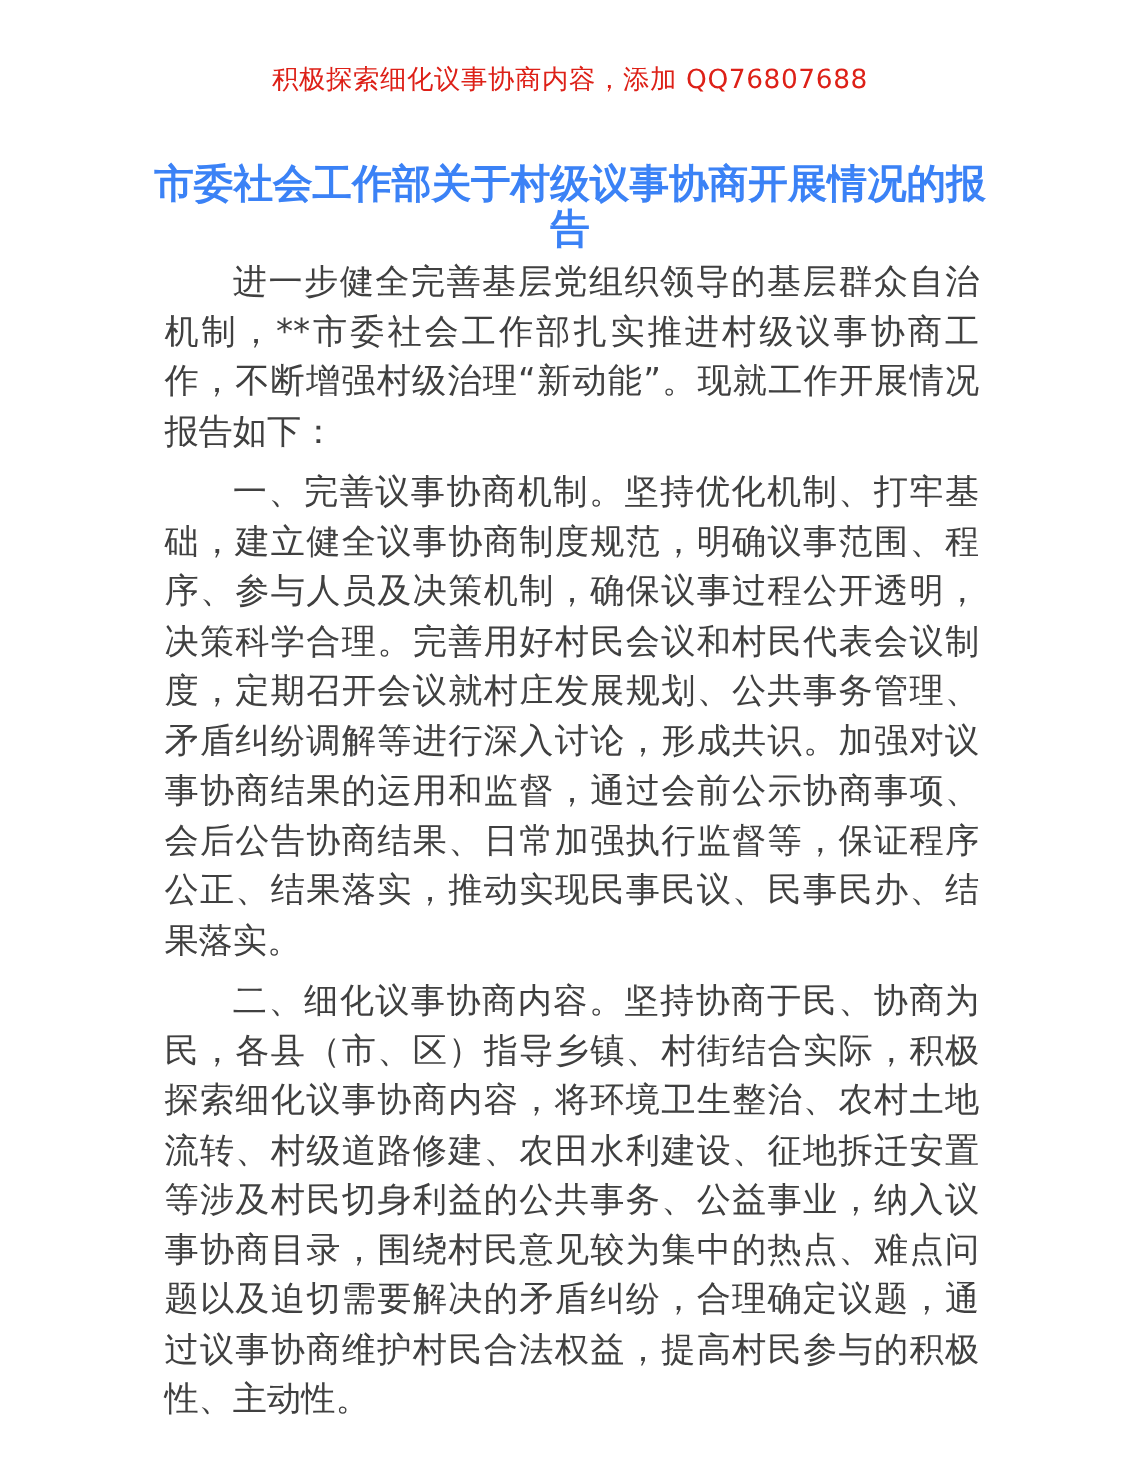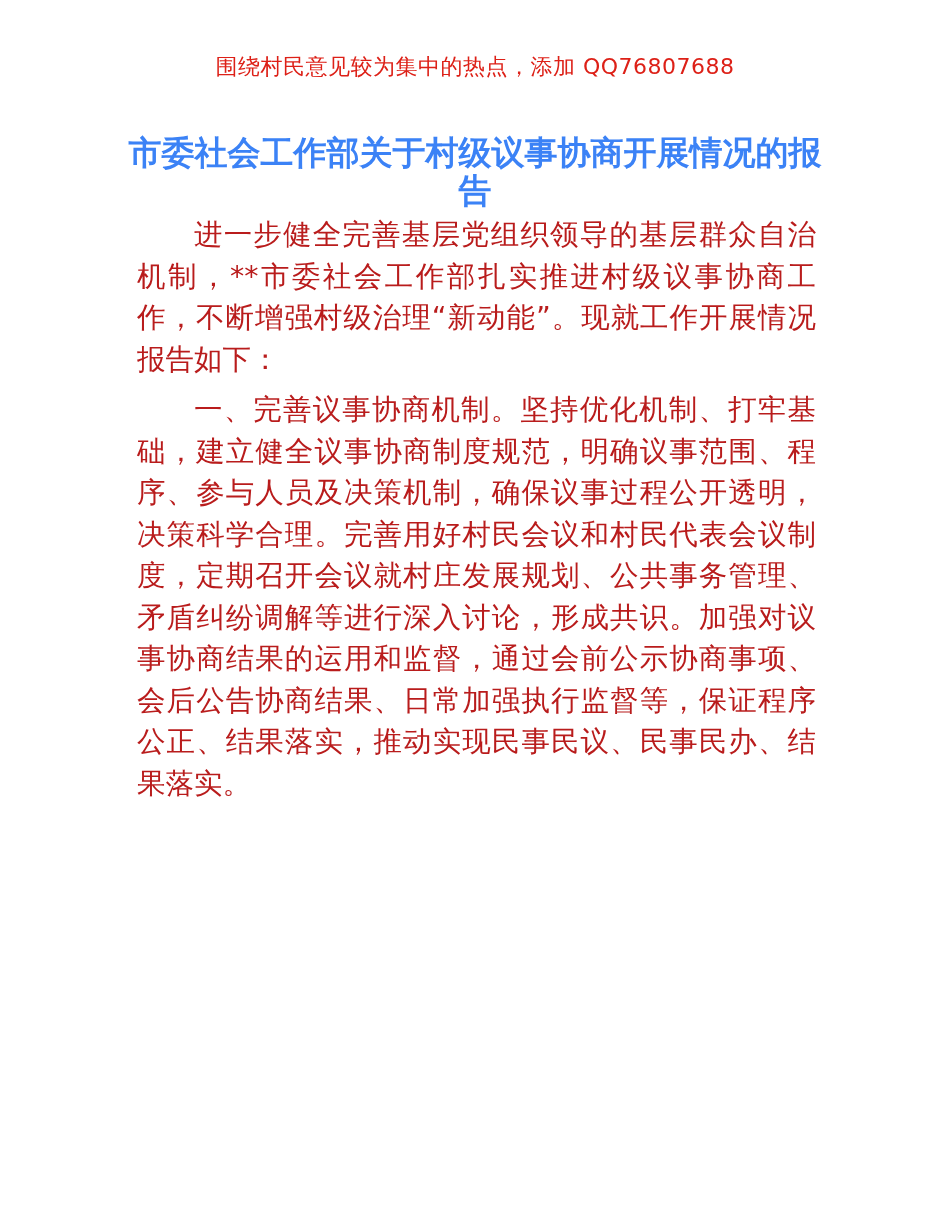--- a/index.html
+++ b/index.html
@@ -53,38 +53,39 @@
   
   .body-text {
     position: absolute;
     top: 214px;
     left: 137px;
     width: 679px;
   }
   .para {
     font-size: 28.5px;
     line-height: 41.5px;
-    color: #b91c1c;
+    color: #404040;
     text-align: justify;
     text-align-last: left;
     text-justify: inter-character;
     text-indent: 57px;
     margin: 0 0 9px 0;
     font-family: "DejaVu Sans", "Liberation Sans", sans-serif;
     word-break: break-all;
   }
   .para.gap-big { margin-top: 9px; }
 </style>
 </head>
 <body>
 
 <div class="page">
 
-  <div class="promo-header">围绕村民意见较为集中的热点，添加 QQ76807688</div>
+  <div class="promo-header">积极探索细化议事协商内容，添加 QQ76807688</div>
 
   <h1 class="doc-title">市委社会工作部关于村级议事协商开展情况的报告</h1>
 
   <div class="body-text">
     <p class="para">进一步健全完善基层党组织领导的基层群众自治机制，**市委社会工作部扎实推进村级议事协商工作，不断增强村级治理“新动能”。现就工作开展情况报告如下：</p>
     <p class="para gap-big">一、完善议事协商机制。坚持优化机制、打牢基础，建立健全议事协商制度规范，明确议事范围、程序、参与人员及决策机制，确保议事过程公开透明，决策科学合理。完善用好村民会议和村民代表会议制度，定期召开会议就村庄发展规划、公共事务管理、矛盾纠纷调解等进行深入讨论，形成共识。加强对议事协商结果的运用和监督，通过会前公示协商事项、会后公告协商结果、日常加强执行监督等，保证程序公正、结果落实，推动实现民事民议、民事民办、结果落实。</p>
+    <p class="para gap-big">二、细化议事协商内容。坚持协商于民、协商为民，各县（市、区）指导乡镇、村街结合实际，积极探索细化议事协商内容，将环境卫生整治、农村土地流转、村级道路修建、农田水利建设、征地拆迁安置等涉及村民切身利益的公共事务、公益事业，纳入议事协商目录，围绕村民意见较为集中的热点、难点问题以及迫切需要解决的矛盾纠纷，合理确定议题，通过议事协商维护村民合法权益，提高村民参与的积极性、主动性。</p>
   </div>
 
 </div>
 
 </body></html>

